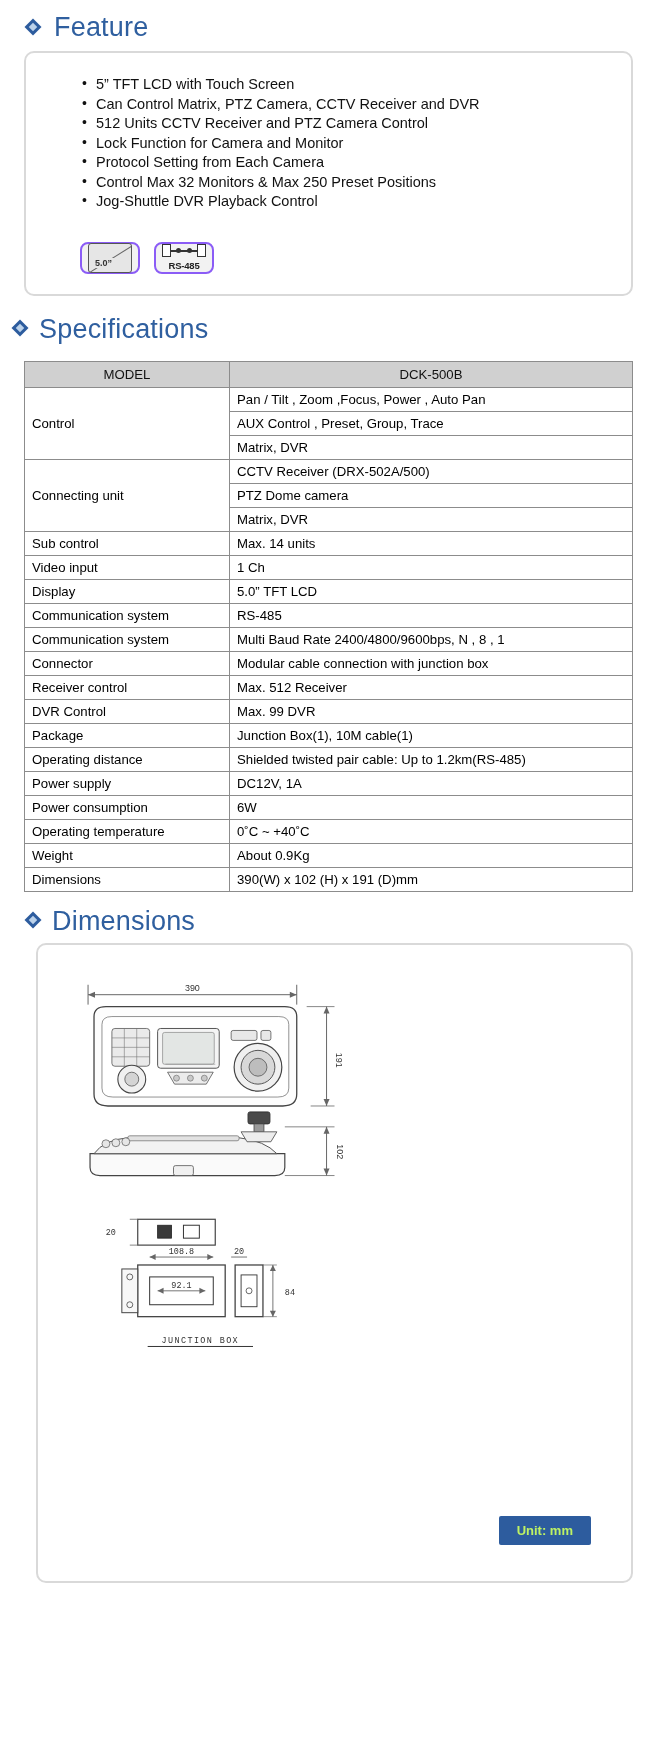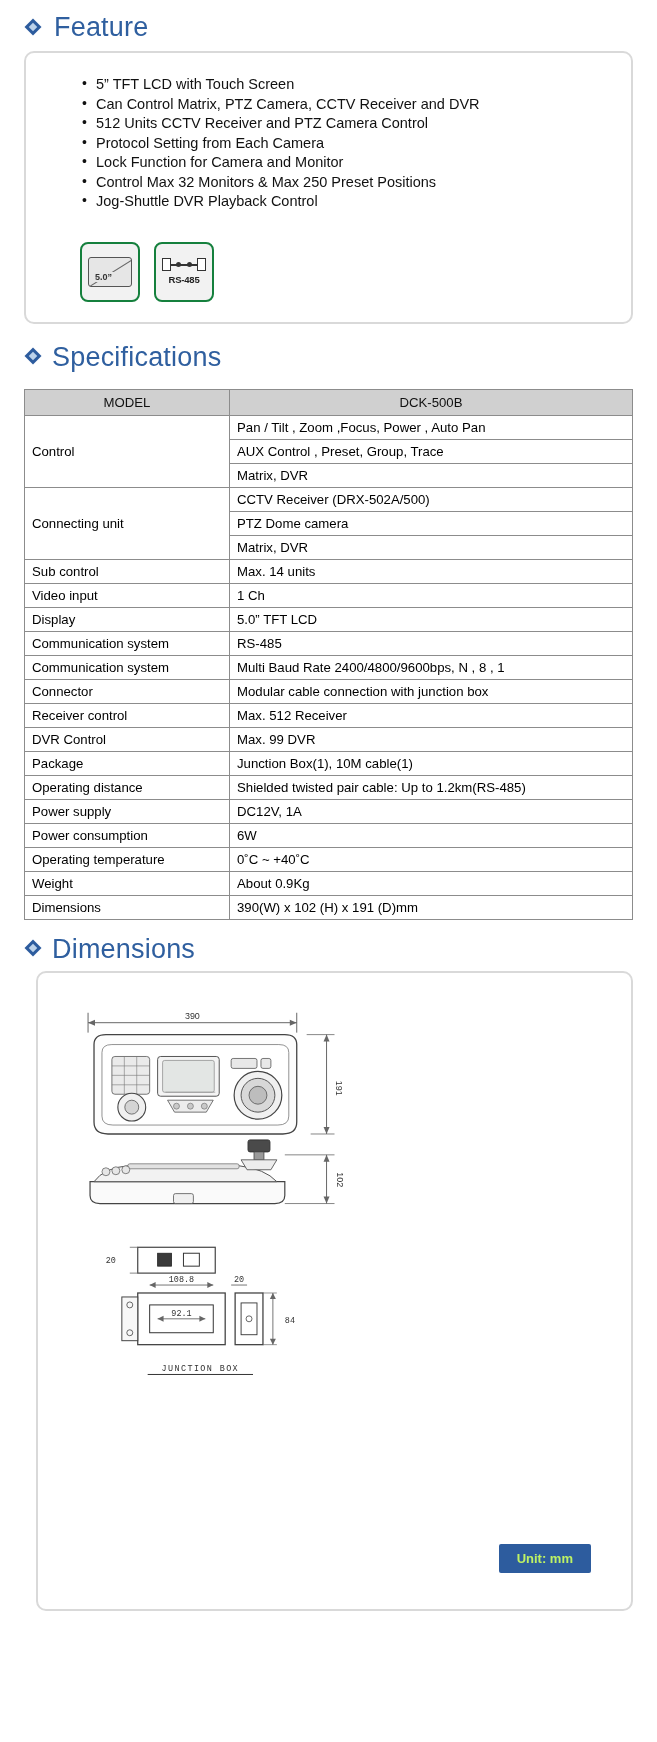--- a/index.html
+++ b/index.html
@@ -83,22 +83,22 @@
 
   .badges {
     margin-top: 30px;
     margin-left: 28px;
     display: flex;
     gap: 14px;
     align-items: flex-start;
   }
   .badge {
     width: 60px;
-    height: 60px;
-    border: 2px solid #15803d;
+    height: 32px;
+    border: 2px solid #8b5cf6;
     border-radius: 8px;
     background: #f2f2f2;
     display: flex;
     align-items: center;
     justify-content: center;
     position: relative;
   }
   .badge-lcd-inner {
     width: 44px;
     height: 30px;
@@ -226,22 +226,22 @@
   <span class="diamond-icon"></span>
   <span class="section-title">Feature</span>
 </div>
 
 <div class="feature-wrap">
   <div class="rounded-panel feature-panel">
     <ul class="feature-list">
       <li>5” TFT LCD with Touch Screen</li>
       <li>Can Control Matrix, PTZ Camera, CCTV Receiver and DVR</li>
       <li>512 Units CCTV Receiver and PTZ Camera Control</li>
+      <li>Lock Function for Camera and Monitor</li>
       <li>Protocol Setting from Each Camera</li>
-      <li>Lock Function for Camera and Monitor</li>
       <li>Control Max 32 Monitors &amp; Max 250 Preset Positions</li>
       <li>Jog-Shuttle DVR Playback Control</li>
     </ul>
 
     <div class="badges">
       <div class="badge">
         <div class="badge-lcd-inner">
           <span class="diag"></span>
           <span class="sz">5.0”</span>
         </div>
@@ -253,21 +253,21 @@
           <span class="plug r"></span>
           <span class="dot d1"></span>
           <span class="dot d2"></span>
         </div>
         <div class="lbl">RS-485</div>
       </div>
     </div>
   </div>
 </div>
 
-<div class="section-head" style="margin-top:18px;">
+<div class="section-head" style="margin-top:18px;padding-left:13px;">
   <span class="diamond-icon"></span>
   <span class="section-title">Specifications</span>
 </div>
 
 <div class="spec-wrap">
   <table class="spec">
     <thead>
       <tr>
         <th>MODEL</th>
         <th>DCK-500B</th>

